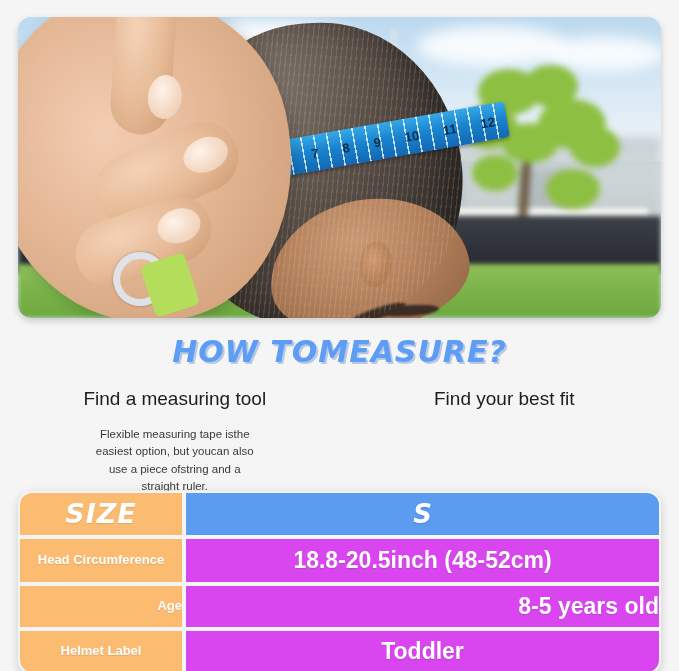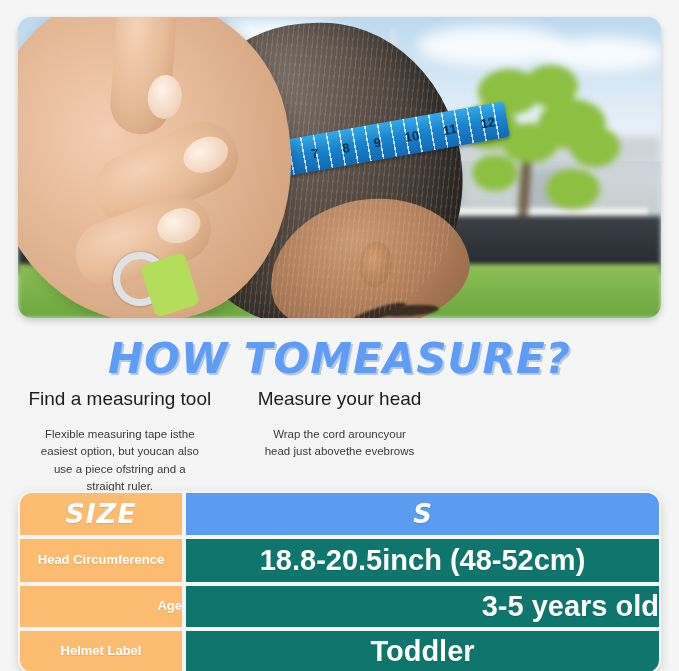--- a/index.html
+++ b/index.html
@@ -252,21 +252,21 @@
     transform: rotate(-6deg);
   }
 
   
   .title {
     position: absolute;
     left: 0; right: 0;
     top: 334px;
     text-align: center;
     font-family: "DejaVu Sans", sans-serif;
-    font-size: 42px;
+    font-size: 30px;
     font-weight: bold;
     font-style: italic;
     letter-spacing: 1px;
     color: #5e9cf5;
     text-shadow: 2px 2px 0 rgba(70,120,190,0.35);
     white-space: nowrap;
   }
 
   
   .cols {
@@ -324,22 +324,22 @@
     line-height: 1.25;
     text-shadow: 0 1px 1px rgba(0,0,0,0.12);
   }
   .label-cell.head-label {
     font-family: "DejaVu Sans", sans-serif;
     font-style: italic;
     font-size: 27px;
     letter-spacing: 1px;
   }
   .value-cell {
-    background: #0f766e;
-    font-size: 29px;
+    background: #d946ef;
+    font-size: 23px;
     font-weight: bold;
     text-shadow: 0 1px 1px rgba(0,0,0,0.12);
   }
   .value-cell.head-value {
     background: #5b9bf0;
     font-family: "DejaVu Sans", sans-serif;
     font-style: italic;
     font-size: 26px;
   }
   tr.r0 td { height: 42px; }
@@ -432,39 +432,36 @@
 </div>
 
 <div class="title">HOW TOMEASURE?</div>
 
 <div class="cols">
   <div class="col">
     <div class="col-title">Find a measuring tool</div>
     <div class="col-body">Flexible measuring tape isthe easiest option, but youcan also use a piece ofstring and a straight ruler.</div>
   </div>
   <div class="col">
-    <div class="col-title">Measure your head</div>
-    <div class="col-body">Wrap the cord arouncyour head just abovethe evebrows</div>
-  </div>
-  <div class="col">
+    <div class="col-title">Find your best fit</div>
   </div>
 </div>
 
 <table class="size-table">
   <tbody>
     <tr class="r0">
       <td class="label-cell head-label">SIZE</td>
       <td class="value-cell head-value">S</td>
     </tr>
     <tr class="r1">
       <td class="label-cell">Head Circumference</td>
       <td class="value-cell">18.8-20.5inch (48-52cm)</td>
     </tr>
     <tr class="r2">
       <td class="label-cell">Age</td>
-      <td class="value-cell">3-5 years old</td>
+      <td class="value-cell">8-5 years old</td>
     </tr>
     <tr class="r3">
       <td class="label-cell">Helmet Label</td>
       <td class="value-cell">Toddler</td>
     </tr>
   </tbody>
 </table>
 
 </body></html>

